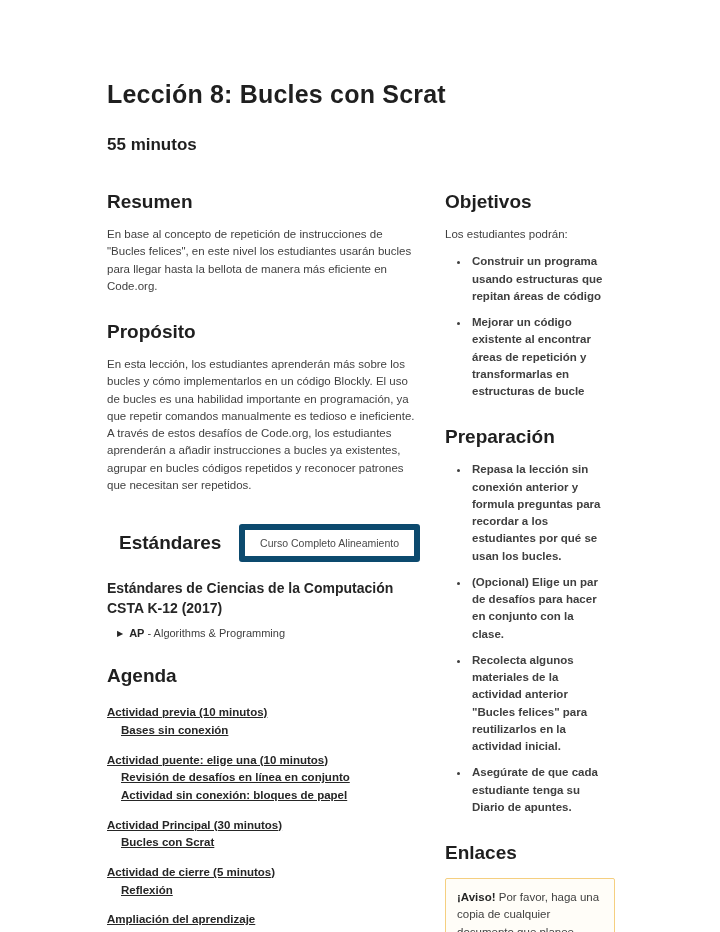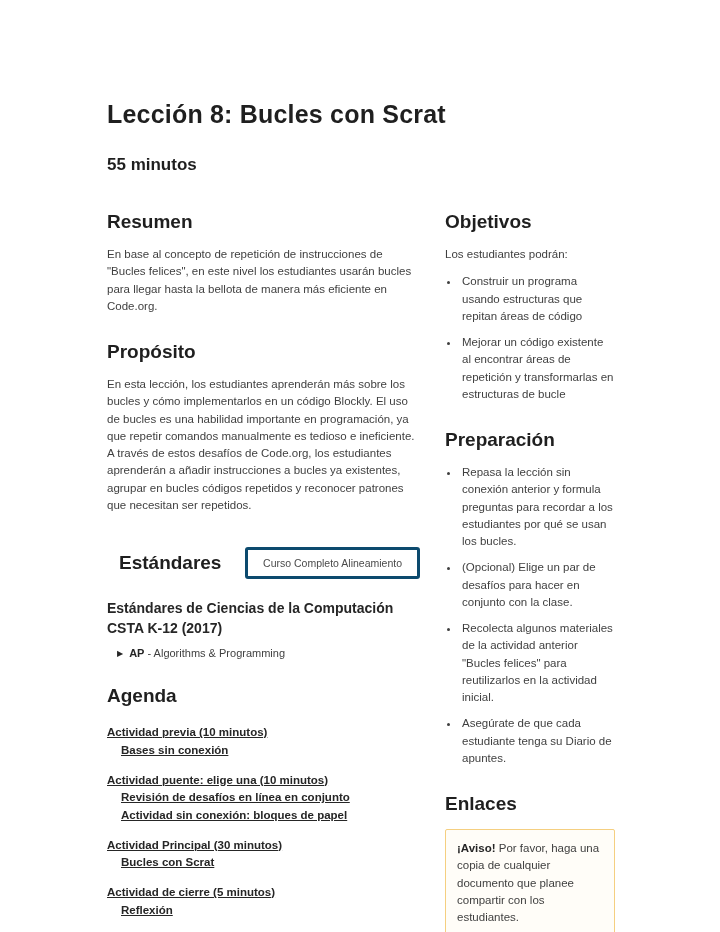--- a/index.html
+++ b/index.html
@@ -11,21 +11,21 @@
   body {
     width: 720px;
     height: 932px;
     font-family: "Liberation Sans", sans-serif;
     color: #3f3f3f;
     overflow: hidden;
   }
   .doc {
     width: 720px;
     height: 932px;
-    padding: 100px 105px 30px 107px;
+    padding: 80px 105px 30px 107px;
   }
   h1 {
     margin: 0;
     font-size: 25px;
     font-weight: 700;
     color: #1f1f1f;
     letter-spacing: 0.2px;
   }
   .duration {
     margin-top: 26px;
@@ -62,21 +62,21 @@
     justify-content: space-between;
     align-items: center;
     margin-bottom: 13px;
   }
   .heading-row h2 { margin: 12px; }
   .align-btn {
     font-family: inherit;
     font-size: 10.5px;
     color: #4a4a4a;
     background: #ffffff;
-    border: 3px solid #0c4a6e;
+    border: 6px solid #0c4a6e;
     border-radius: 3px;
     padding: 7px 15px;
     cursor: pointer;
     white-space: nowrap;
   }
   .framework {
     font-size: 14px;
     font-weight: 700;
     color: #262626;
     margin-bottom: 9px;
@@ -114,23 +114,24 @@
   }
   .agenda-link.sub { margin-left: 14px; }
 
   
   .intro {
     font-size: 11.5px;
     margin: 0 0 10px 0;
     line-height: 1.5;
   }
   ul.bullets {
-    margin: 0;
+    margin: 10px;
     padding-left: 15px;
     list-style: disc;
+    font-weight: bold;
   }
   ul.bullets li {
     font-size: 11.5px;
     line-height: 1.5;
     margin-bottom: 9px;
     padding-left: 2px;
   }
   ul.bullets li:last-child { margin-bottom: 0; }
 
   .warning {

